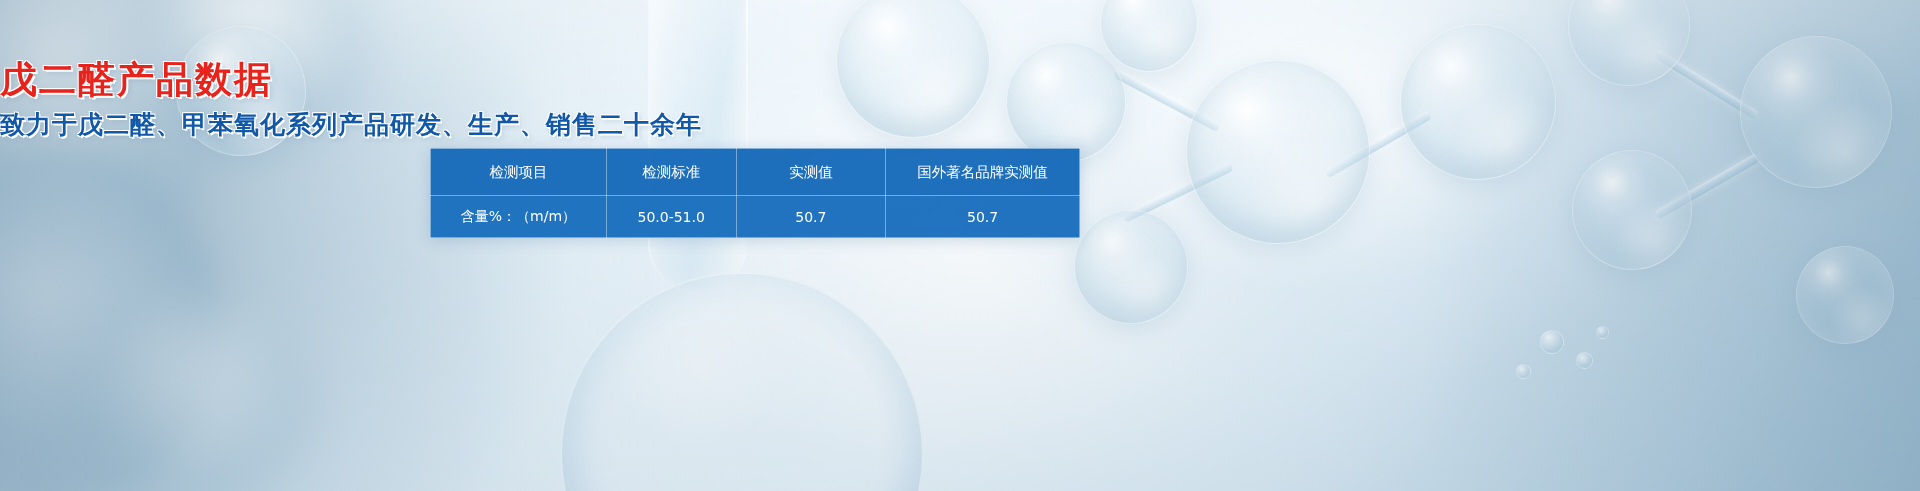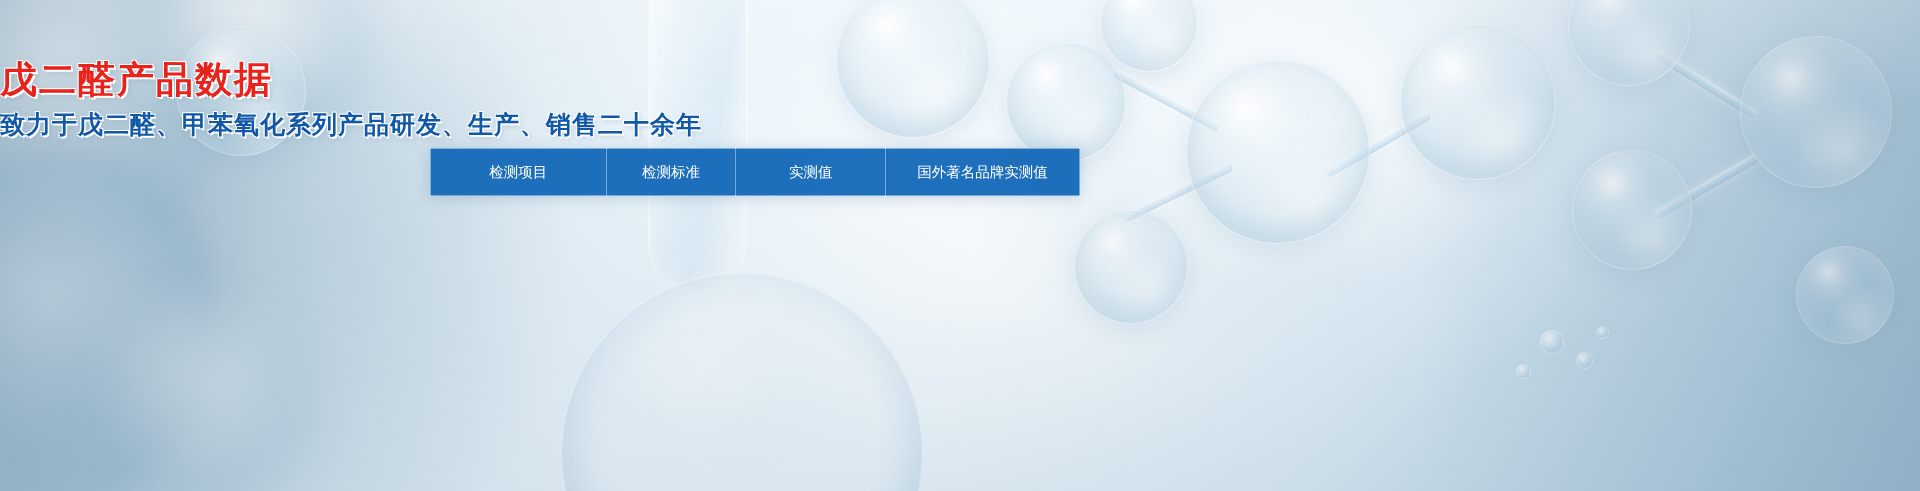--- a/index.html
+++ b/index.html
@@ -183,17 +183,23 @@
         </colgroup>
         <thead>
           <tr>
             <th>检测项目</th>
             <th>检测标准</th>
             <th>实测值</th>
             <th>国外著名品牌实测值</th>
           </tr>
         </thead>
         <tbody>
+          <tr>
+            <td>含量%：（m/m）</td>
+            <td>50.0-51.0</td>
+            <td>50.7</td>
+            <td>50.7</td>
+          </tr>
         </tbody>
       </table>
     </div>
   </div>
 </div>
 
 </body></html>

